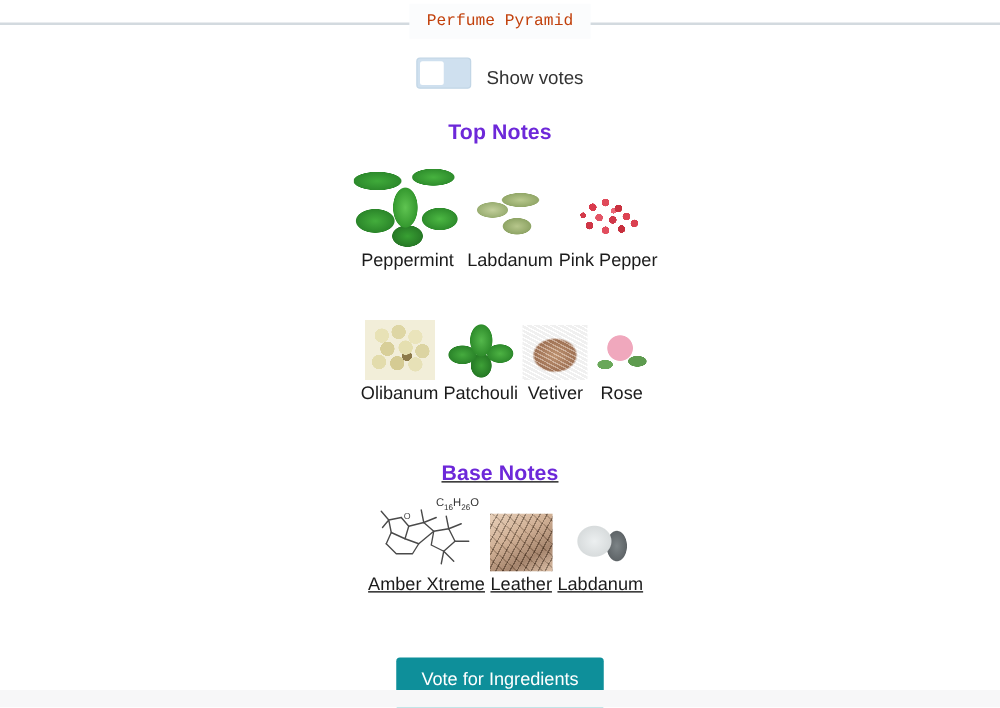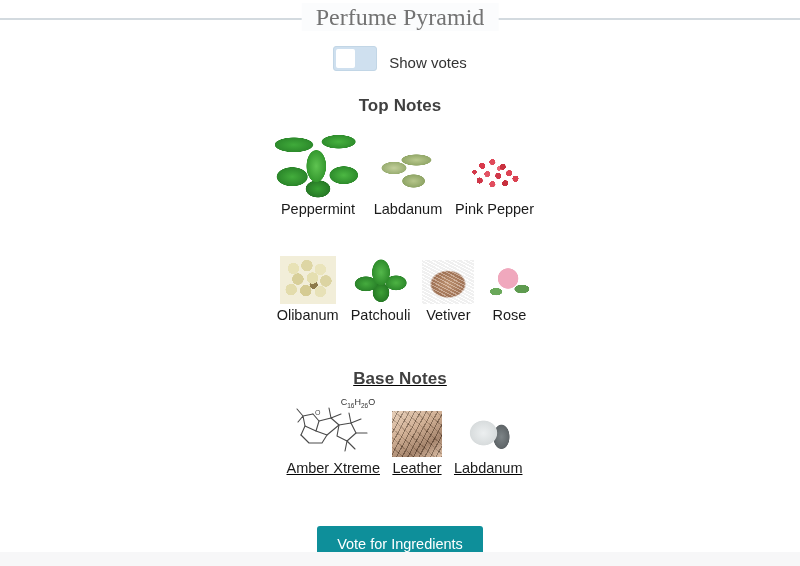--- a/index.html
+++ b/index.html
@@ -33,23 +33,23 @@
     box-sizing: border-box;
     background: transparent;
   }
   .legend-title {
     position: absolute;
     left: 50%;
     top: -17px;
     transform: translateX(-50%);
     background: #fbfcfd;
     padding: 0 14px;
-    font-size: 24px;
-    color: #737373;
-    font-family: Liberation Serif, serif;
+    font-size: 13px;
+    color: #c2410c;
+    font-family: Liberation Mono, monospace;
     line-height: 28px;
     white-space: nowrap;
   }
 
   
   .toggle-row {
     position: absolute;
     left: 0;
     top: 46px;
     width: 800px;
@@ -83,29 +83,29 @@
     color: #333333;
     white-space: nowrap;
   }
 
   
   .notes-section { position: absolute; left: 0; width: 800px; }
   .section-heading {
     text-align: center;
     font-size: 17px;
     font-weight: bold;
-    color: #404040;
+    color: #6d28d9;
     margin: 0 0 6px 0;
     letter-spacing: 0.1px;
   }
   .ingredient-row {
     display: flex;
     align-items: flex-end;
     justify-content: center;
-    gap: 8px;
+    gap: 0px;
     margin-left: 9px;
   }
   .ingredient {
     display: flex;
     flex-direction: column;
     align-items: center;
     cursor: pointer;
     padding: 0 2px;
   }
   .ing-img {

